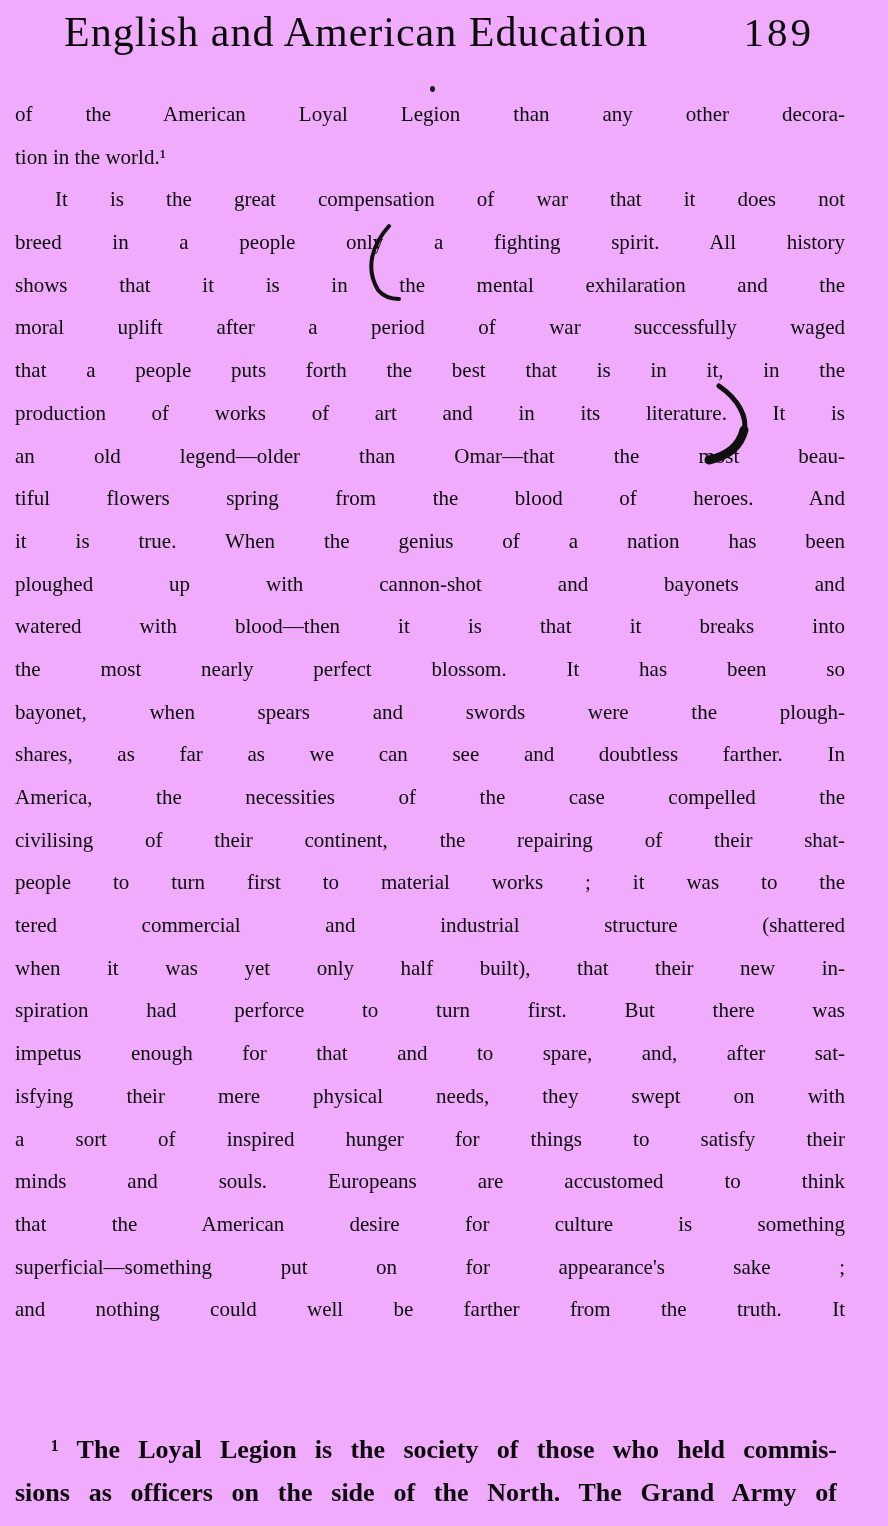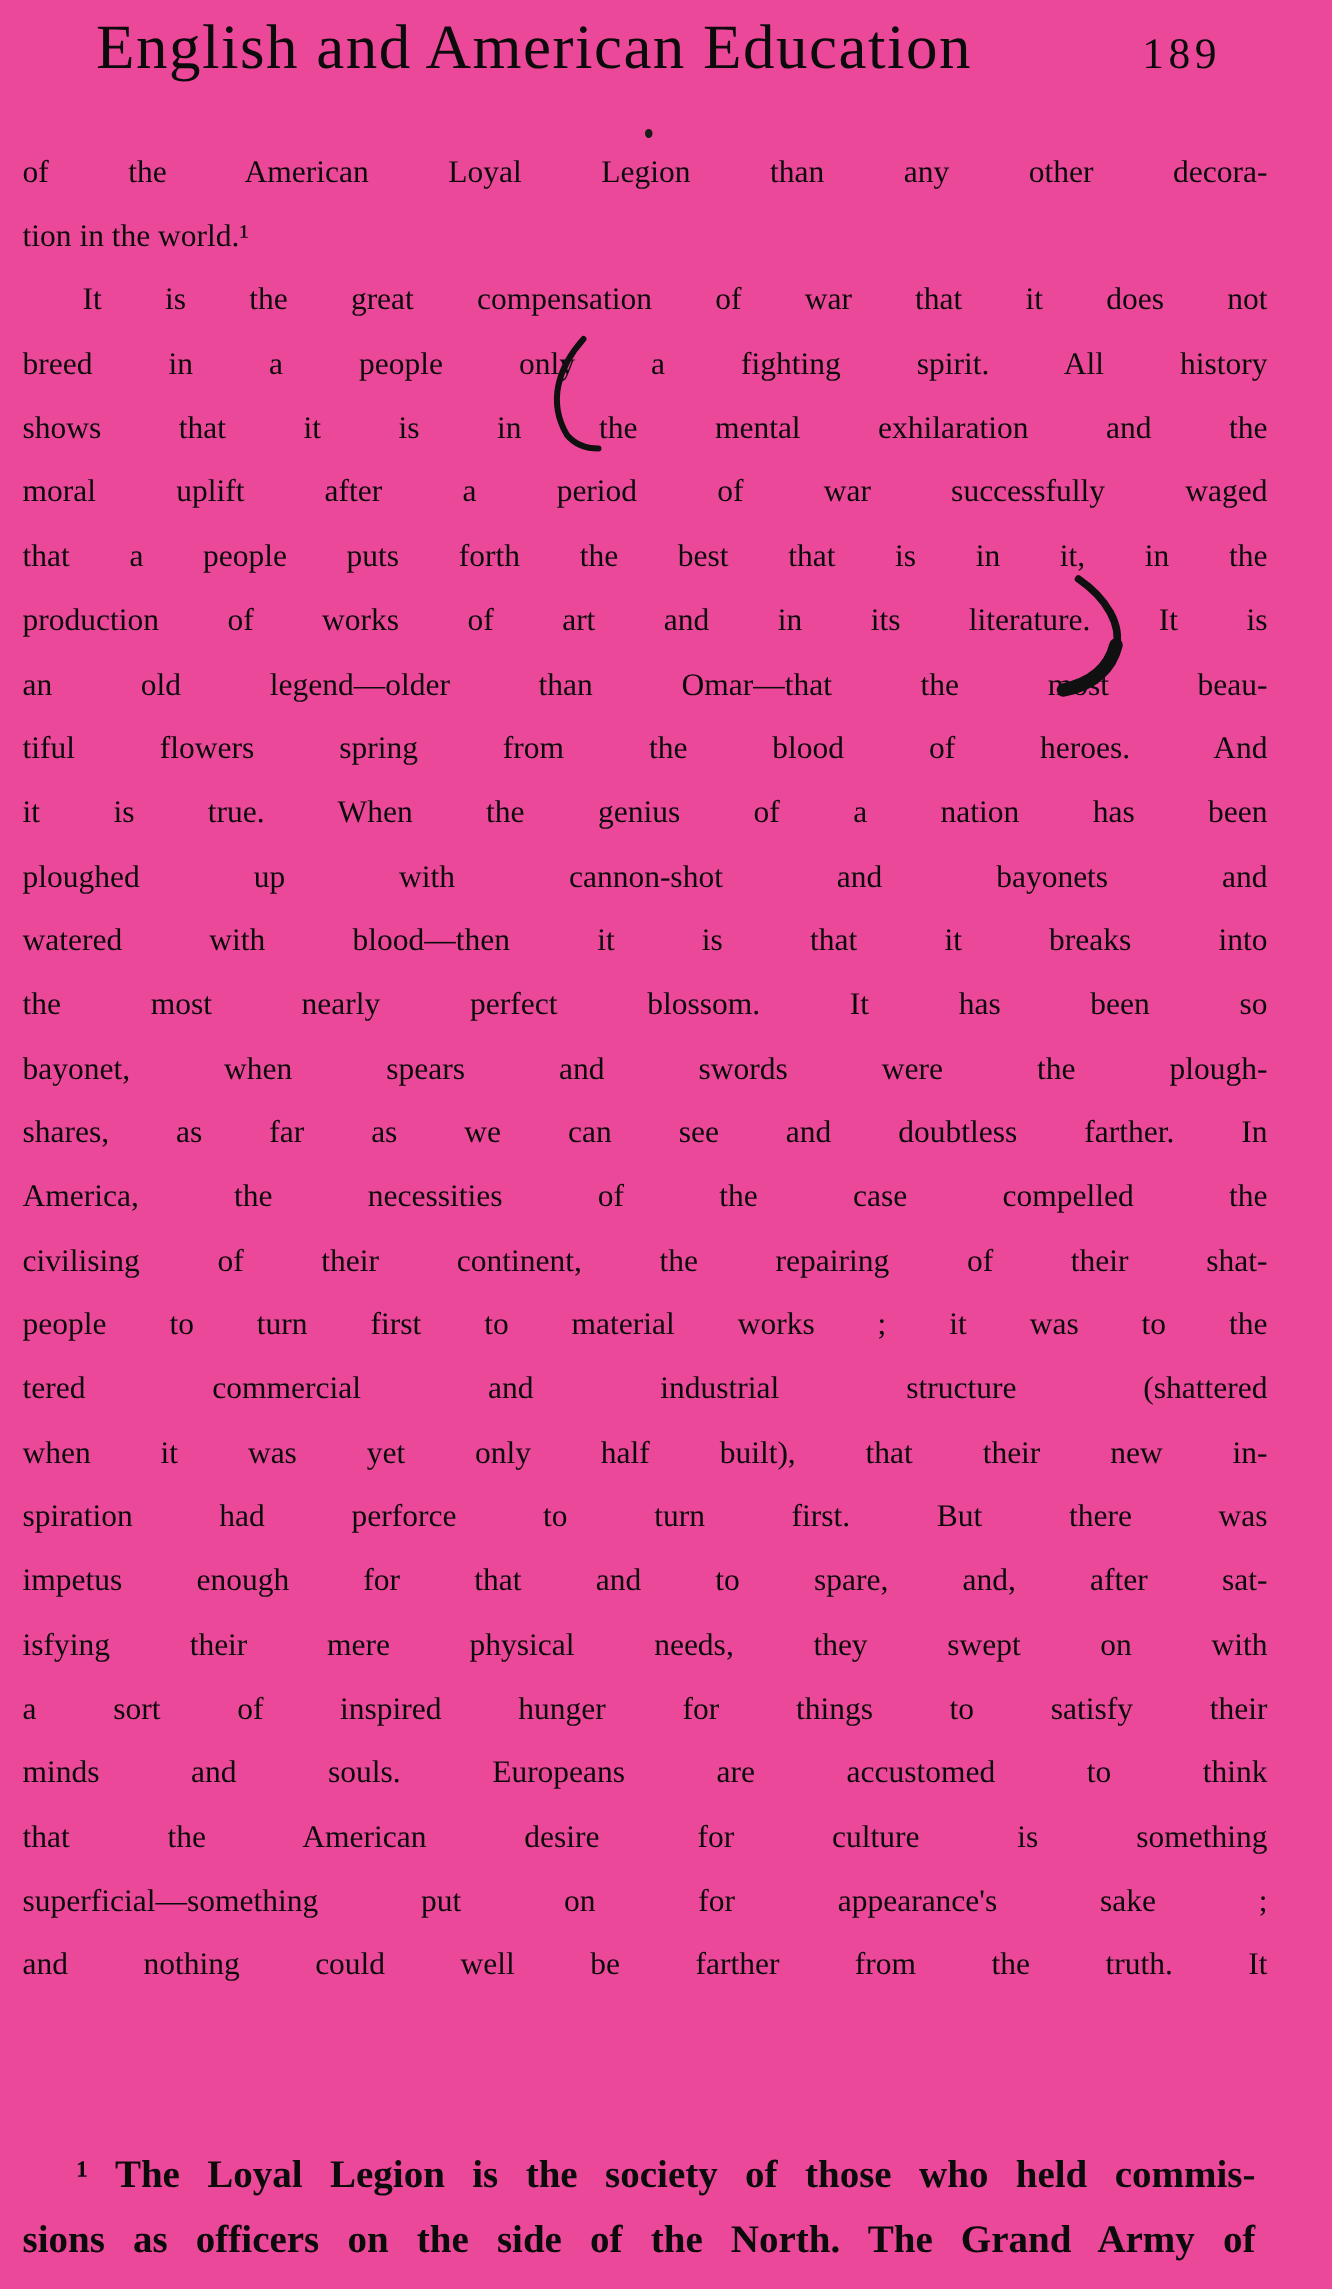--- a/index.html
+++ b/index.html
@@ -1,38 +1,38 @@
 <!DOCTYPE html>
 <html><head>
 <meta charset="utf-8">
 <style>
   html, body { margin: 0; padding: 0; background: #ffffff; }
   .page {
     position: relative;
     width: 888px;
     height: 1526px;
-    background: #ec4899;
+    background: #f0abfc;
     color: #0b0b0b;
     font-family: "Liberation Serif", "DejaVu Serif", serif;
     overflow: hidden;
   }
   .hdr {
     position: absolute;
     top: 8px; left: 64px; right: 74px;
     display: flex;
     justify-content: space-between;
     align-items: baseline;
   }
   .title {
     font-size: 42px;
     letter-spacing: 1px;
     white-space: nowrap;
   }
   .pageno {
-    font-size: 29px;
+    font-size: 41px;
     letter-spacing: 3px;
     font-variant-numeric: oldstyle-nums;
   }
   .bodytext {
     position: absolute;
     top: 93px; left: 15px;
     width: 830px;
   }
   .line {
     height: 42.7px;

